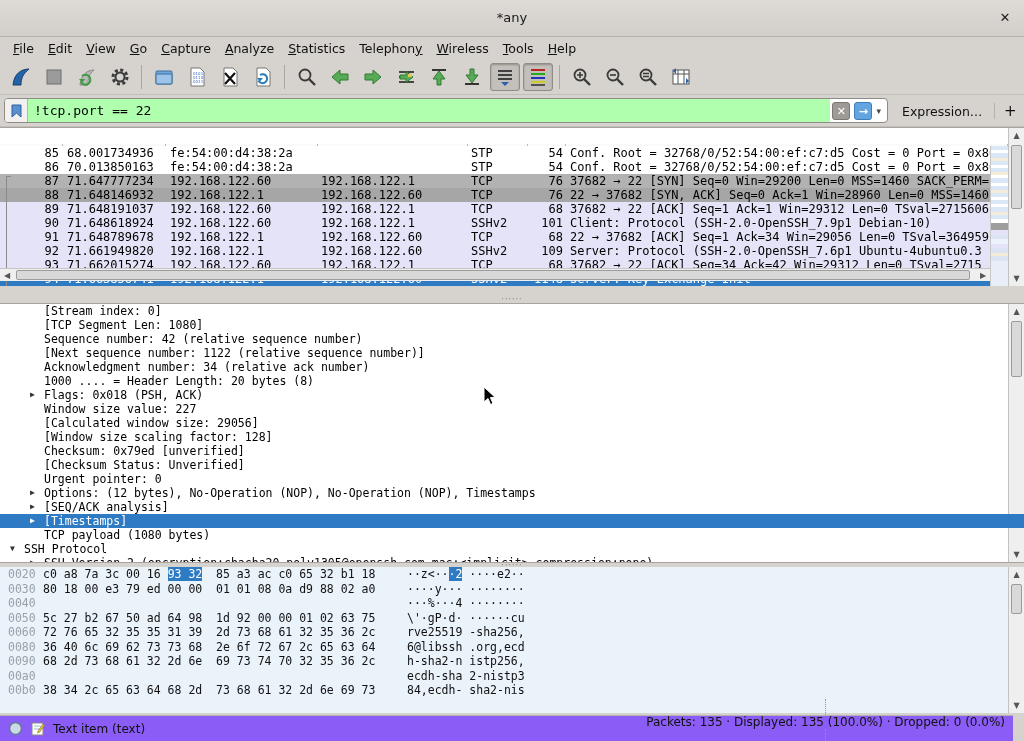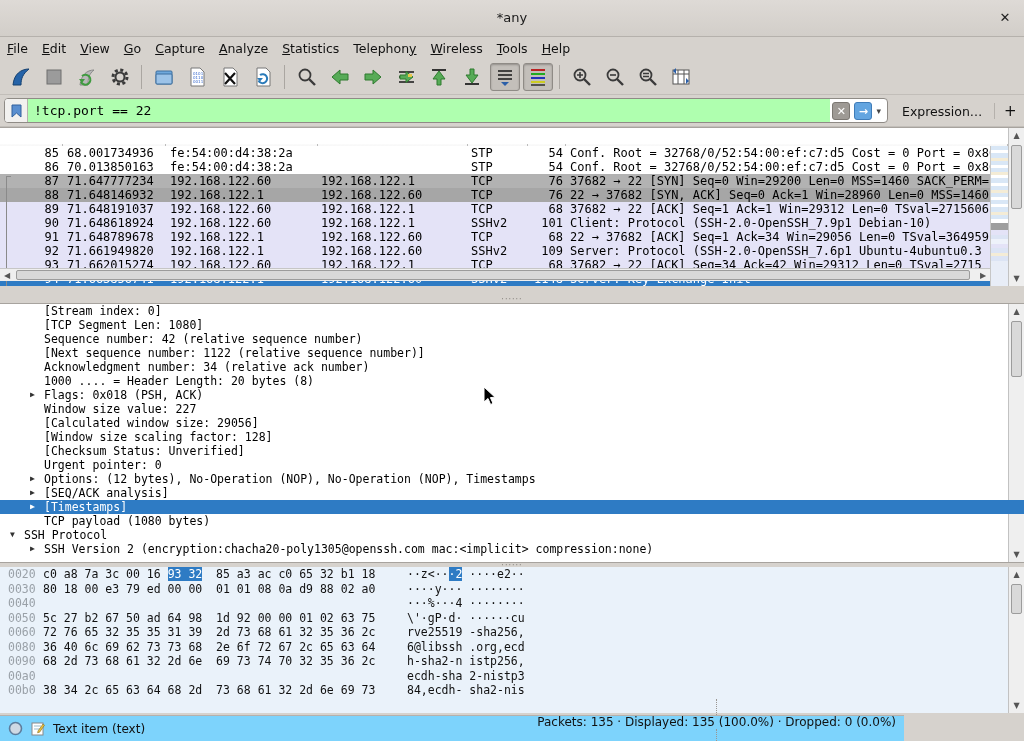--- a/index.html
+++ b/index.html
@@ -7,21 +7,21 @@
   body { font-family:"DejaVu Sans", sans-serif; font-size:12px; color:#000; background:#d6d2cd; position:relative; }
   #app { position:absolute; inset:0; width:1024px; height:741px; background:#d6d2cd; }
 
   
   .titlebar { position:absolute; left:0; top:0; width:1024px; height:37px;
     background:linear-gradient(#dedad6,#d2cec9); border-bottom:1px solid #b5b1ac; }
   .title-text { position:absolute; left:0; right:0; top:10px; text-align:center; font-size:13px; color:#1a1a1a; }
   .close-btn { position:absolute; right:10px; top:9px; width:18px; height:18px; text-align:center; line-height:18px; font-size:13px; color:#222; cursor:pointer; }
 
   
-  .menubar { position:absolute; left:0; top:37px; width:1024px; height:22px; display:flex; align-items:center; background:#d6d2cd; }
+  .menubar { position:absolute; left:0; top:37px; width:1024px; height:22px; display:flex; align-items:center; padding-left:6px; background:#d6d2cd; }
   .menu-item { padding:2px 7px; font-size:12.5px; color:#111; white-space:nowrap; }
   .menu-item u { text-decoration:underline; }
 
   
   .toolbar { position:absolute; left:0; top:59px; width:1024px; height:36px; display:flex; align-items:center; padding-left:4px; background:#d6d2cd; border-bottom:1px solid #c2beb9; }
   .tbtn { width:30px; height:28px; display:flex; align-items:center; justify-content:center; margin:0 1.5px; border:1px solid transparent; border-radius:3px; }
   .tbtn.pressed { background:#c3bfba; border:1px solid #8f8b86; box-shadow:inset 0 1px 2px rgba(0,0,0,.25); }
   .tsep { width:1px; height:24px; background:#aaa6a1; margin:0 5px; }
   .tbtn svg { display:block; }
 
@@ -88,21 +88,21 @@
 
   
   .hexpane { position:absolute; left:0; top:567px; width:1024px; height:146px; background:#eaf2fa; overflow:hidden; }
   .hrow { position:relative; height:14.5px; line-height:14.5px; font-family:"DejaVu Sans Mono", monospace; font-size:11.5px; white-space:pre; }
   .hrow .off { position:absolute; left:8px; color:#9aa1a8; }
   .hrow .hx { position:absolute; left:43px; color:#111; }
   .hrow .asc { position:absolute; left:407px; color:#111; }
   .hl { background:#2e7bc4; color:#fff; }
 
   
-  .statusbar { position:absolute; left:0; top:715px; width:904px; height:26px; background:#7dd3fc; border-top:1px solid #b5b1ac; display:flex; align-items:center; }
+  .statusbar { position:absolute; left:0; top:715px; width:1013px; height:26px; background:#8b5cf6; border-top:1px solid #b5b1ac; display:flex; align-items:center; }
   .sb-left { display:flex; align-items:center; gap:8px; padding-left:8px; flex:1; }
   .sb-text { font-size:12px; color:#111; }
   .sb-sep { width:1px; height:16px; border-left:1px dotted #9a9691; margin:0 8px; }
   .sb-right { display:flex; align-items:center; padding-right:8px;flex-direction:column; }
 
   .cursor { position:absolute; left:483px; top:386px; pointer-events:none; z-index:50; }
 </style>
 </head>
 <body>
 
@@ -507,20 +507,23 @@
       <div class="dline lvl1">
         <span class="txt">Window size value: 227</span>
       </div>
       <div class="dline lvl1">
         <span class="txt">[Calculated window size: 29056]</span>
       </div>
       <div class="dline lvl1">
         <span class="txt">[Window size scaling factor: 128]</span>
       </div>
       <div class="dline lvl1">
+        <span class="txt">Checksum: 0x79ed [unverified]</span>
+      </div>
+      <div class="dline lvl1">
         <span class="txt">[Checksum Status: Unverified]</span>
       </div>
       <div class="dline lvl1">
         <span class="txt">Urgent pointer: 0</span>
       </div>
       <div class="dline lvl1">
         <span class="arrow">▶</span>
         <span class="txt">Options: (12 bytes), No-Operation (NOP), No-Operation (NOP), Timestamps</span>
       </div>
       <div class="dline lvl1">

